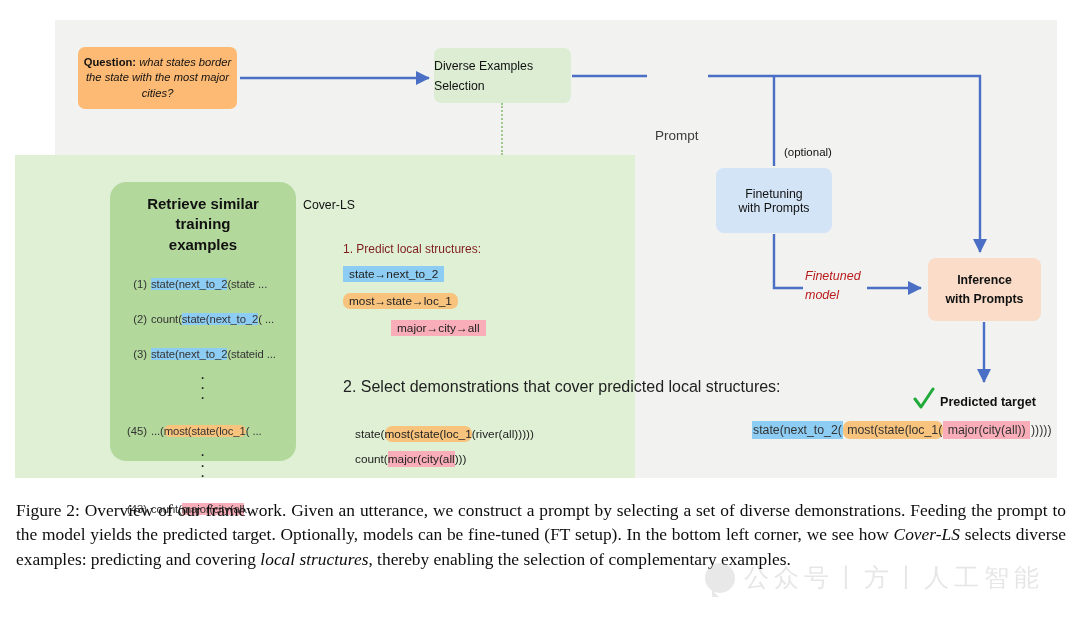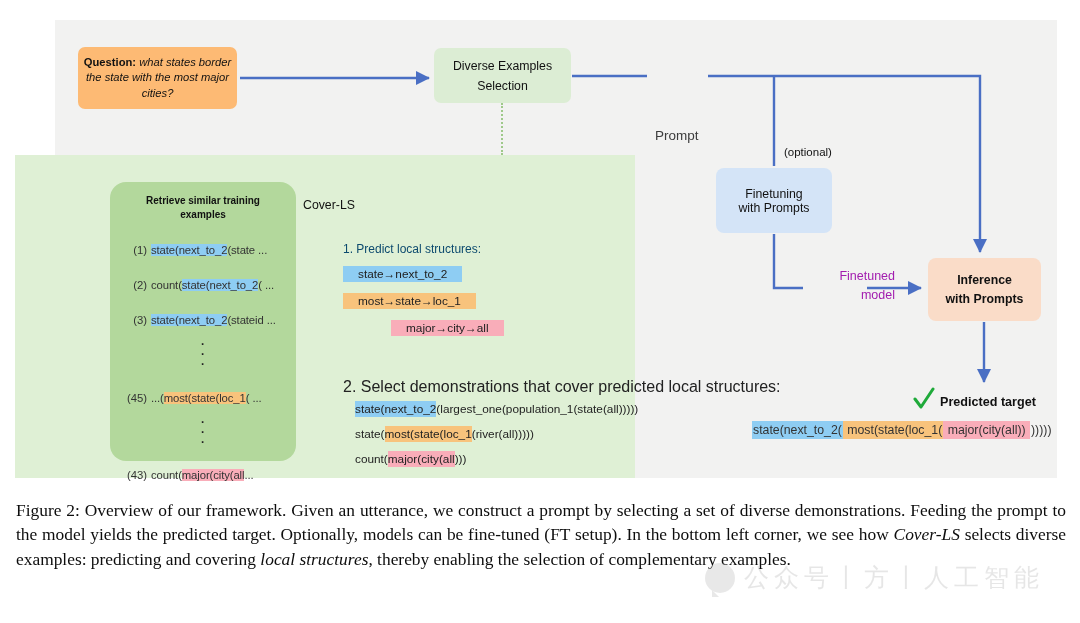--- a/index.html
+++ b/index.html
@@ -43,21 +43,21 @@
   }
 
   
   #des-box {
     position: absolute;
     left: 379px; top: 28px;
     width: 137px; height: 55px;
     background: #dcedd4;
     border-radius: 7px;
     display: flex; flex-direction: column;
-    align-items: center; justify-content: center;
+    align-items: flex-start; justify-content: center;
     gap: 6px;
   }
   #des-box div { font-size: 12.3px; color: #111; }
 
   
   #des-dotted {
     position: absolute;
     left: 446px; top: 83px;
     width: 0; height: 52px;
     border-left: 2px dotted #9fc98a;
@@ -74,56 +74,56 @@
   
   #retrieve-box {
     position: absolute;
     left: 55px; top: 162px;
     width: 186px; height: 279px;
     background: #b3d89c;
     border-radius: 16px;
     padding: 12px 10px 0 10px;
   }
   #retrieve-box .rtitle {
-    font-size: 10px; font-weight: bold; color: #111;
+    font-size: 15px; font-weight: bold; color: #111;
     text-align: center; line-height: 1.35;
     margin-bottom: 9px;
   }
   .rrow {
     display: flex; align-items: baseline;
     font-size: 11.3px; color: #333;
     margin-bottom: 9px; white-space: nowrap;
   }
   .rrow .idx { width: 27px; text-align: right; margin-right: 4px; flex: none; }
   .rrow .frag { letter-spacing: -0.1px; margin-top: 14px; }
   .vdots {
     text-align: center; font-size: 17px; color: #222;
     letter-spacing: 1px; line-height: 0.6;
     margin: 7px 0 12px 0;
   }
   .vdots span { display: block; }
 
   
   .hl-blue   { background: #8ecdf3; }
-  .hl-orange { background: #f8c37c; }
+  .hl-orange { background: #f8c37c; border-radius: 7px; }
   .hl-pink   { background: #f9adb9; }
 
   
   #coverls-title {
     position: absolute; left: 248px; top: 178px;
     font-size: 12.3px; color: #111;
   }
   #step1-title {
     position: absolute; left: 288px; top: 222px;
-    font-size: 12px; color: #0c4a6e;
+    font-size: 12px; color: #7f1d1d;
   }
   .ls-chip {
     position: absolute; left: 288px;
     font-size: 11.8px; color: #222;
-    padding: 1px 15px; white-space: nowrap;
+    padding: 1px 6px; white-space: nowrap;
   }
   #ls1 { top: 246px; }
   #ls2 { top: 273px; }
   #ls3 { top: 300px; margin-left: 48px; }
 
   #step2-title {
     position: absolute; left: 288px; top: 358px;
     font-size: 16px; color: #222; white-space: nowrap;
   }
   .demo-row {
@@ -147,22 +147,22 @@
   #ft-box {
     position: absolute; left: 661px; top: 148px;
     width: 116px; height: 65px;
     background: #d4e4f7; border-radius: 8px;
     display: flex; flex-direction: column;
     align-items: center; justify-content: center; 
   }
   #ft-box div { font-size: 12.3px; color: #111; }
   #ftmodel-label {
     position: absolute; left: 750px; top: 247px;
-    width: 90px; text-align: right;
-    font-size: 12.5px; color: #a21caf; line-height: 1.5;
+    width: 90px; text-align: left;
+    font-size: 12.5px; color: #b91c1c; line-height: 1.5; font-style: italic;
   }
   #inf-box {
     position: absolute; left: 873px; top: 238px;
     width: 113px; height: 63px;
     background: #fadcc8; border-radius: 8px;
     display: flex; flex-direction: column;
     align-items: center; justify-content: center; gap: 5px;
   }
   #inf-box div { font-size: 12.3px; color: #111; font-weight: bold; }
 
@@ -310,21 +310,20 @@
         </div>
     </div>
 
     <div id="coverls-title">Cover-LS</div>
     <div id="step1-title">1. Predict local structures:</div>
     <div class="ls-chip hl-blue" id="ls1">state→next_to_2</div>
     <div class="ls-chip hl-orange" id="ls2">most→state→loc_1</div>
     <div class="ls-chip hl-pink" id="ls3">major→city→all</div>
 
     <div id="step2-title">2. Select demonstrations that cover predicted local structures:</div>
-    <div class="demo-row" id="demo1"><span class="seg hl-blue">state(next_to_2</span><span class="seg ">(largest_one(population_1(state(all)))))</span></div>
     <div class="demo-row" id="demo2"><span class="seg ">state(</span><span class="seg hl-orange">most(state(loc_1</span><span class="seg ">(river(all)))))</span></div>
     <div class="demo-row" id="demo3"><span class="seg ">count(</span><span class="seg hl-pink">major(city(all</span><span class="seg ">)))</span></div>
 
     <div id="prompt-label">Prompt</div>
     <div id="optional-label">(optional)</div>
 
     <div id="ft-box">
       <div>Finetuning</div>
       <div>with Prompts</div>
     </div>

